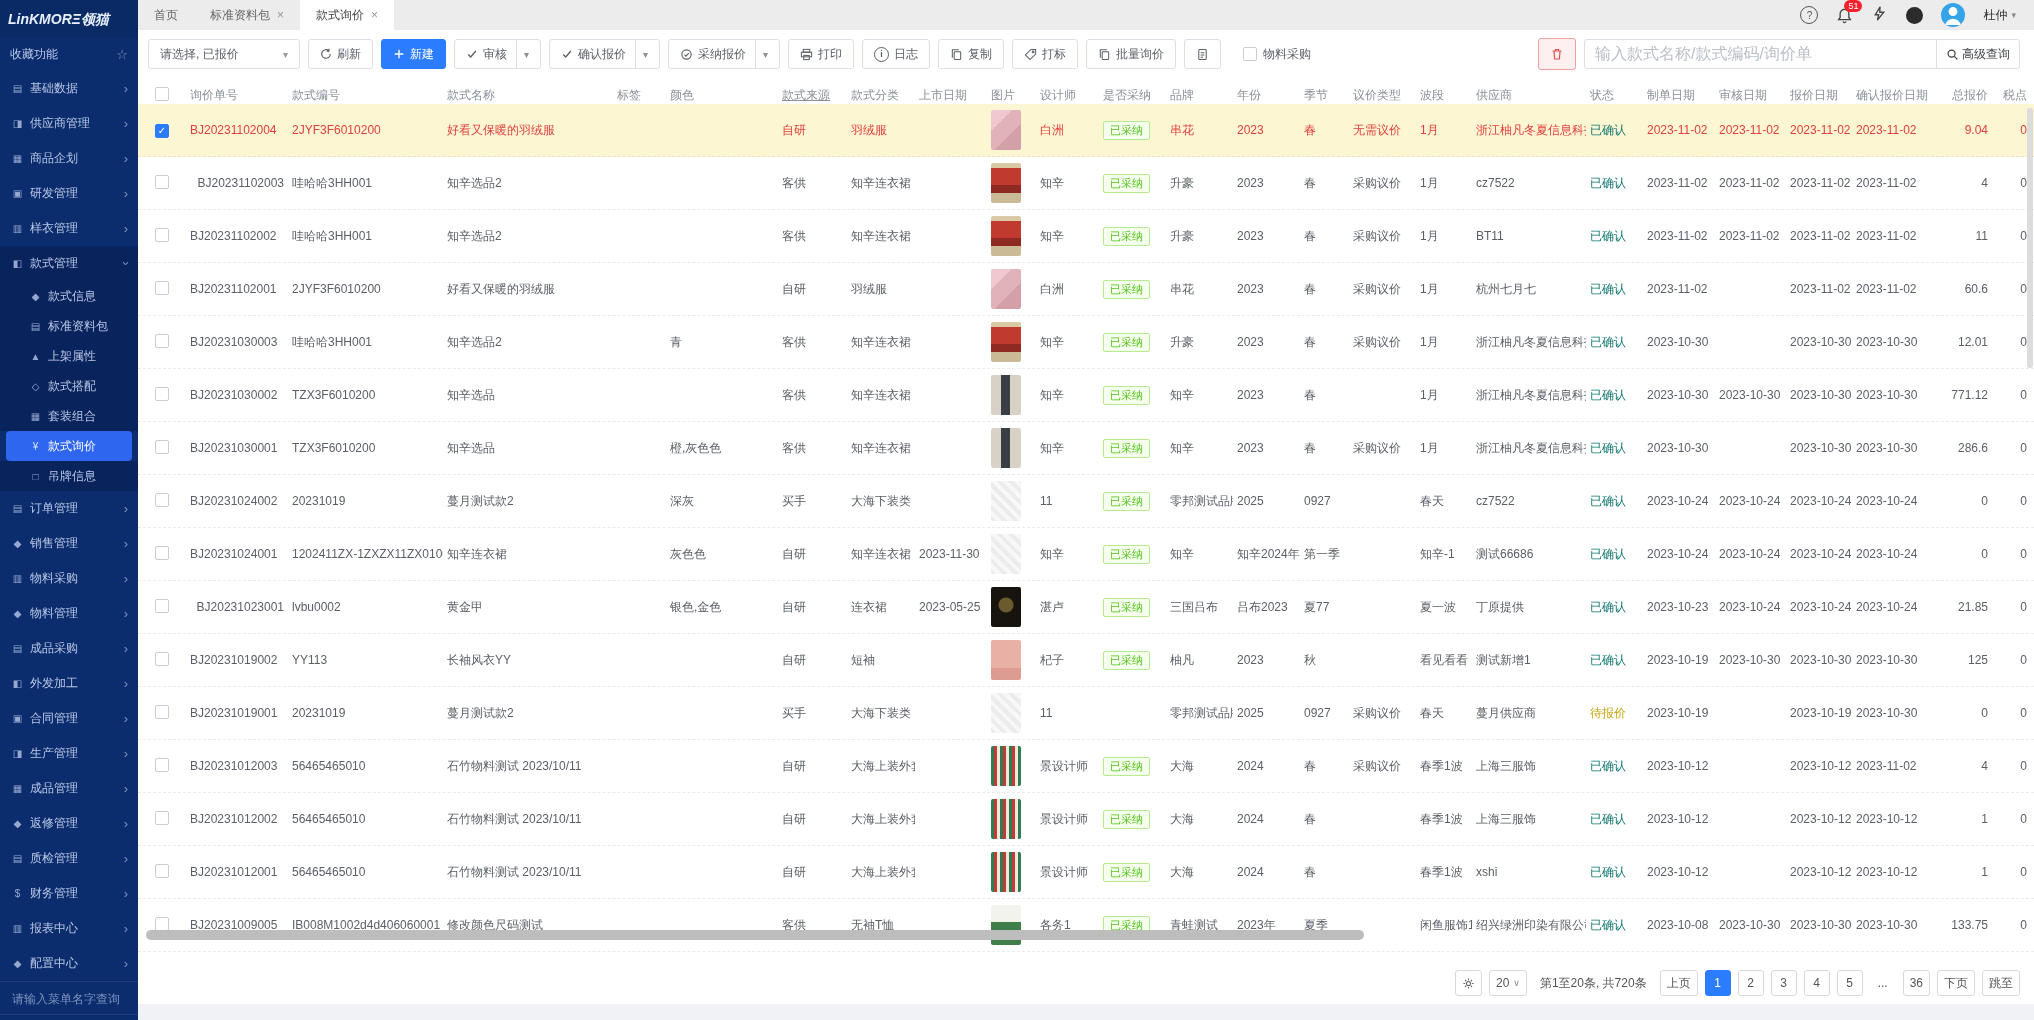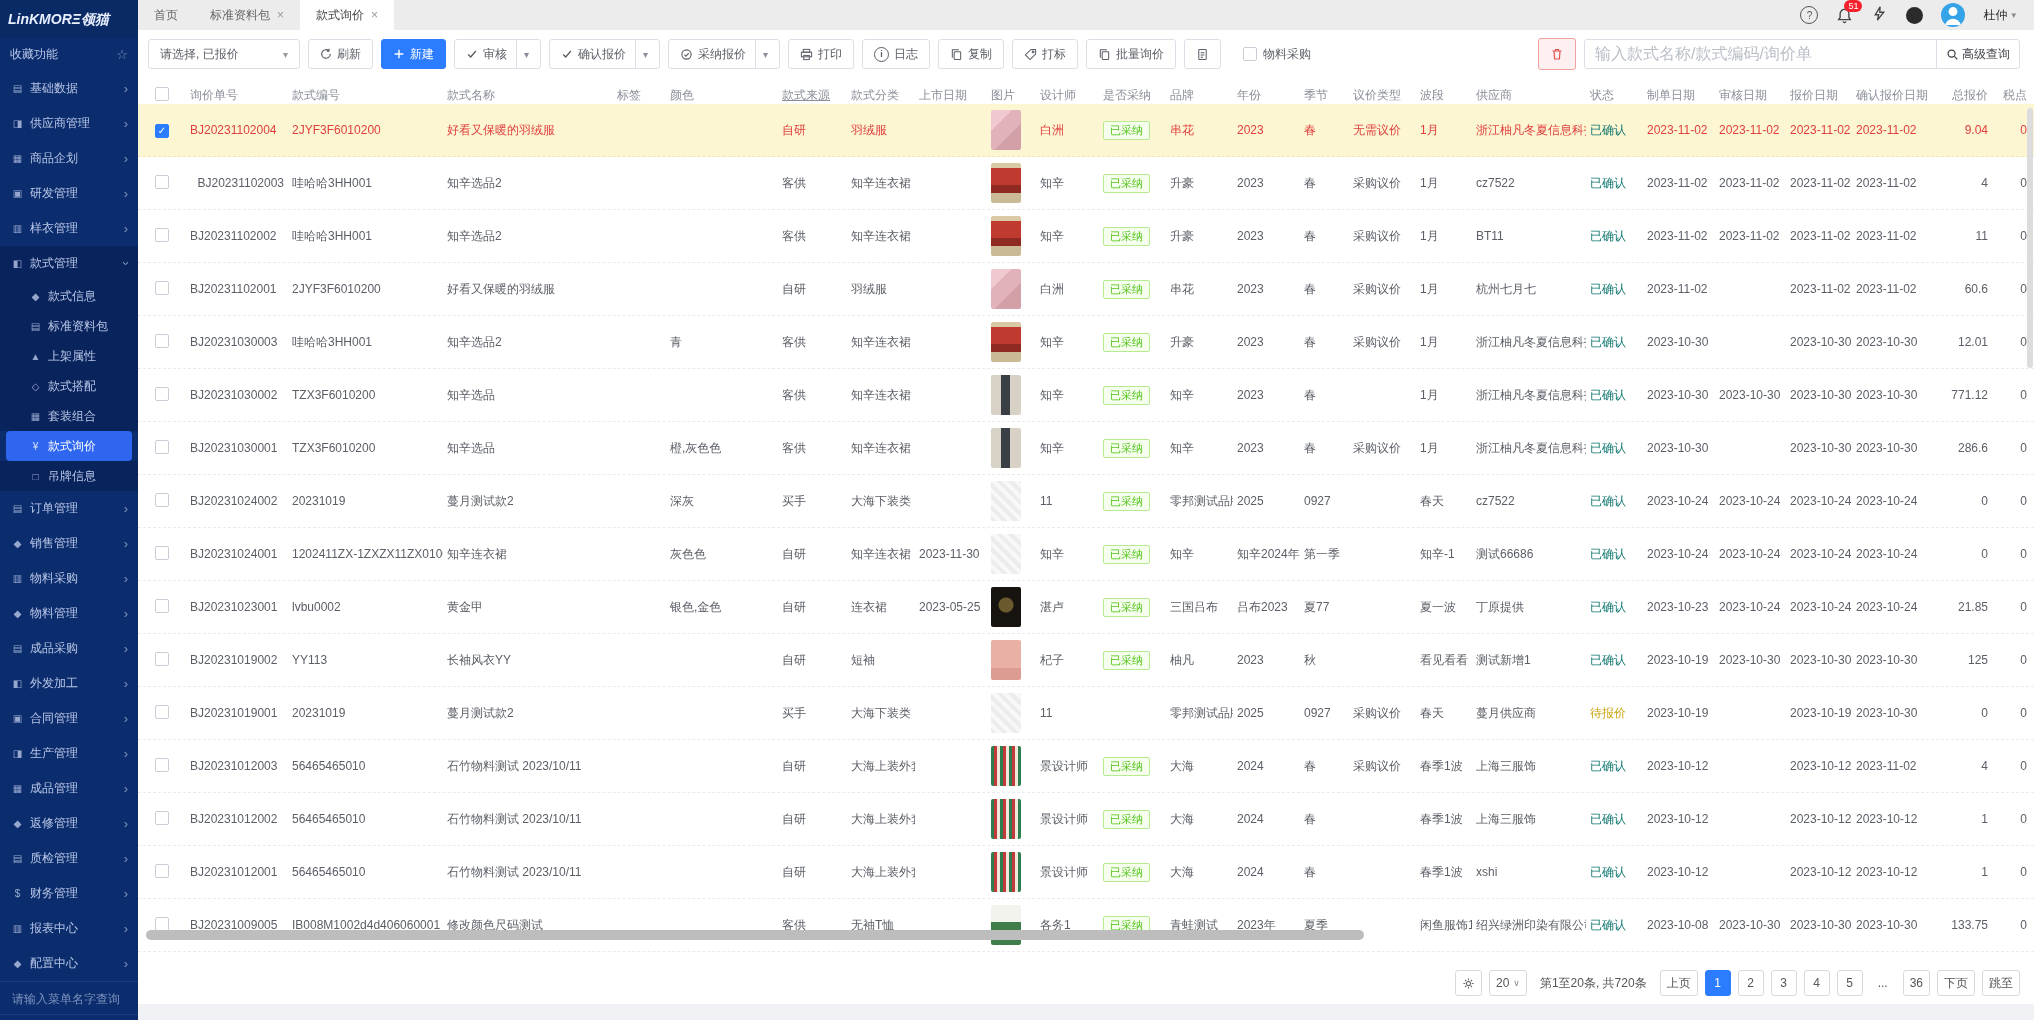--- a/index.html
+++ b/index.html
@@ -686,21 +686,21 @@
             <div class="cell" style="width: 57px;"><span class="st-ok">已确认</span></div>
             <div class="cell" style="width: 72px;">2023-10-24</div>
             <div class="cell" style="width: 71px;">2023-10-24</div>
             <div class="cell" style="width: 66px;">2023-10-24</div>
             <div class="cell" style="width: 76px;">2023-10-24</div>
             <div class="cell num" style="width: 70px;">0</div>
             <div class="cell num" style="width: 39px;">0</div>
           </div>
           <div class="tr">
             <div class="cell" style="width: 48px; text-align: center;"><span class="cb" style="display: inline-block;"></span></div>
-            <div class="cell" style="width: 102px;">BJ20231023001</div>
+            <div class="cell" style="width: 102px; text-align: right;">BJ20231023001</div>
             <div class="cell" style="width: 155px;">lvbu0002</div>
             <div class="cell" style="width: 170px;">黄金甲</div>
             <div class="cell" style="width: 53px;"></div>
             <div class="cell" style="width: 112px;">银色,金色</div>
             <div class="cell" style="width: 69px;">自研</div>
             <div class="cell" style="width: 68px;">连衣裙</div>
             <div class="cell" style="width: 72px;">2023-05-25</div>
             <div class="cell" style="width: 49px;">
               <div class="thumb t-dark"></div>
             </div>

